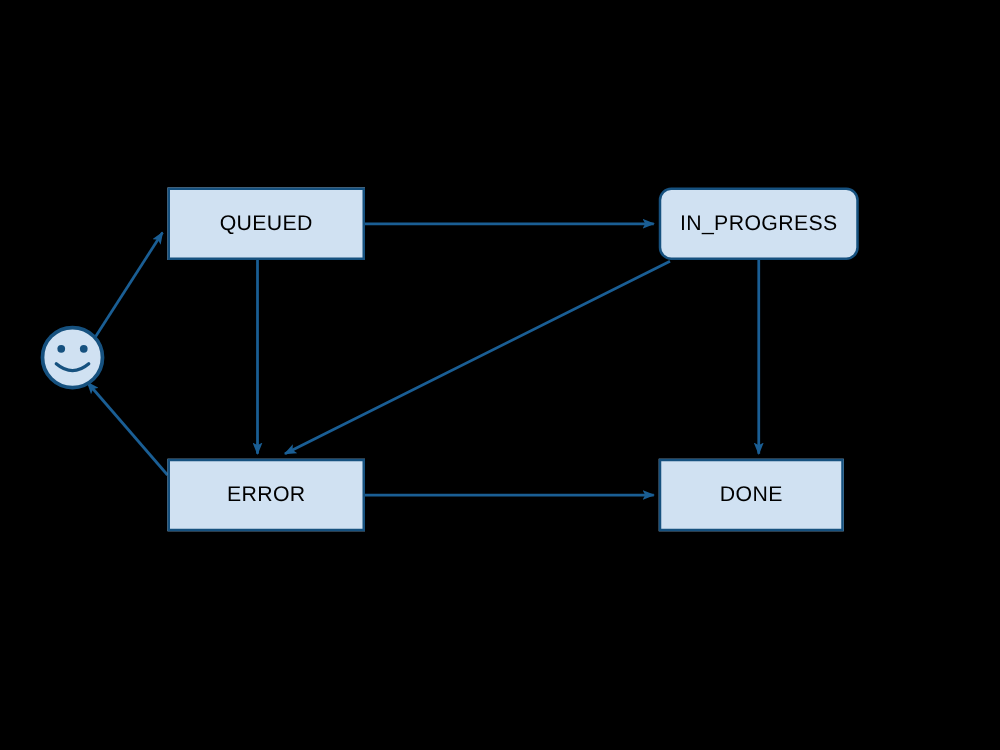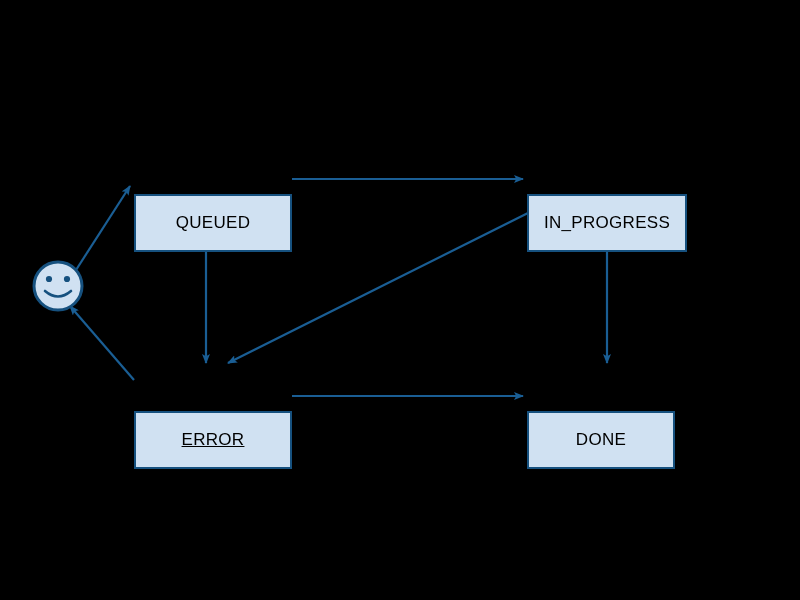--- a/index.html
+++ b/index.html
@@ -12,21 +12,20 @@
   .node-box{
     position:absolute;
     background:#d0e1f2;
     border:2px solid #16517f;
     box-sizing:border-box;
     display:flex;align-items:center;justify-content:center;
     color:#000000;
     font-size:17px;
     letter-spacing:0.3px;
     font-family:"Liberation Sans", sans-serif;
-    margin-top:44px;
   }
   .edge-label{
     position:absolute;
     color:#050505;
     font-size:12px;
     font-family:"Liberation Sans", sans-serif;
     white-space:nowrap;
     transform:translate(-50%,-50%);
     pointer-events:none;
   }
@@ -62,25 +61,25 @@
       <circle cx="67" cy="279" r="3.1" fill="#16517f"></circle>
       <path d="M45,291 Q58,302 71,291" fill="none" stroke="#16517f" stroke-width="2.6" stroke-linecap="round"></path>
     </g>
   </g>
 </svg>
 
 <div class="node-box" style="left:134px;top:150px;width:158px;height:58px;">
   <span>QUEUED</span>
 </div>
 
-<div class="node-box" style="left:527px;top:150px;width:160px;height:58px;">
+<div class="node-box" style="left:527px;top:150px;width:160px;height:58px;border-radius:10px;">
   <span>IN_PROGRESS</span>
 </div>
 
-<div class="node-box" style="left:134px;top:367px;width:158px;height:58px;text-decoration:underline;">
+<div class="node-box" style="left:134px;top:367px;width:158px;height:58px;">
   <span>ERROR</span>
 </div>
 
 <div class="node-box" style="left:527px;top:367px;width:148px;height:58px;">
   <span>DONE</span>
 </div>
 
 <div class="edge-label" style="left:105px;top:232px;"></div>
 <div class="edge-label" style="left:409px;top:179px;"></div>
 <div class="edge-label" style="left:213px;top:287px;"></div>

